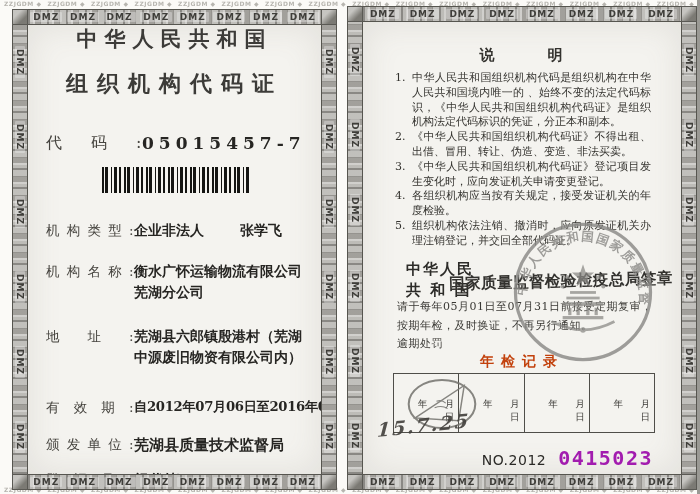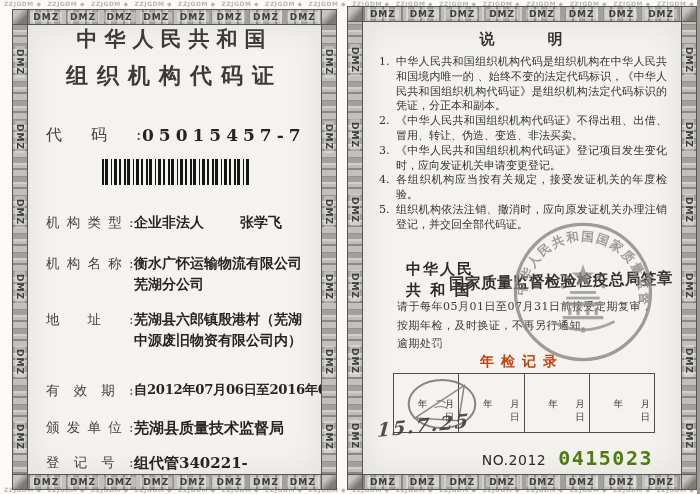--- a/index.html
+++ b/index.html
@@ -62,21 +62,21 @@
 
   .inner {
     position: absolute; inset: 16px; background: #f4f3ef; overflow: hidden;
     box-shadow: inset 0 0 34px rgba(110,105,95,.14);
   }
 
   
   .front .inner { padding: 0 12px; }
   .cert-title { text-align: center; font-weight: 600; color: #3c3b38; }
   .cert-title .t1 { font-size: 21px; letter-spacing: 7px; }
-  .cert-title .t2 { margin-top: 8px;  font-size: 22px; letter-spacing: 9px; }
+  .cert-title .t2 { margin-top: 16px;  font-size: 22px; letter-spacing: 9px; }
 
   .row { display: flex; align-items: flex-start; padding-left: 6px; }
   .lbl {
     flex: none; width: 88px; font-size: 13.5px; color: #46443f;
     text-align: justify; text-align-last: justify; letter-spacing: .5px; line-height: 1.5;
   }
   .val { flex: 1; font-weight: 700; font-size: 14px; color: #262522; line-height: 1.5; }
 
   .code-row { margin-top: 32px; }
   .code-row .lbl { width: 96px; font-size: 16px; }
@@ -86,48 +86,48 @@
     margin: 10px 0 0 62px; width: 148px; height: 26px;
     background: repeating-linear-gradient(90deg,
       #141412 0 2px, #f4f3ef 2px 3px, #141412 3px 6px, #f4f3ef 6px 9px,
       #141412 9px 10px, #f4f3ef 10px 12px, #141412 12px 15px, #f4f3ef 15px 17px,
       #141412 17px 19px, #f4f3ef 19px 22px);
   }
 
   .row.name   { margin-top: 20px; }
   .row.type   { margin-top: 27px; }
   .row.type .extra { margin-left: 36px; }
-  .row.addr   { margin-top: 14px; }
+  .row.addr   { margin-top: 23px; }
   .row.valid  { margin-top: 29px; }
   .row.valid .val { white-space: nowrap; font-size: 13.2px; letter-spacing: -.3px; }
   .row.issuer { margin-top: 17px; }
   .row.issuer .val, .row.reg .val { font-size: 15px; }
   .row.reg    { margin-top: 13px; }
 
   
-  .back .inner { padding: 0; }
+  .back .inner { padding: 16px; }
   .back-title { margin-top: 8px; text-align: center; font-size: 15px; font-weight: 700; letter-spacing: 2px; color: #33322e; }
   .notes { margin: 6px 14px 0 16px; font-size: 11px; line-height: 14.8px; color: #34332f; }
   .note { display: flex; }
   .note .num { flex: none; width: 17px; }
   .note .txt { flex: 1; text-align: justify; }
 
   .abs { position: absolute; }
   .country { left: 26px; top: 237px; font-weight: 700; font-size: 15px; letter-spacing: 2px; line-height: 21px; color: #2d2c29; margin-left: 17px; }
   .stamp-caption { left: 86px; top: 249px; font-weight: 700; font-size: 15.5px; letter-spacing: .5px; color: #33322f; transform: rotate(-1.5deg); white-space: nowrap; }
   .review { left: 34px; font-size: 11px; color: #3a3935; letter-spacing: .5px; }
   .review.l1 { top: 277px; } .review.l2 { top: 296px; } .review.l3 { top: 314px; }
   .annual-title { left: 0; right: 0; top: 331px; text-align: center; font-size: 14px; font-weight: 600; letter-spacing: 7px; color: #c2410c; }
   .annual-table { left: 30px; right: 26px; top: 351px; height: 60px; border: 1.4px solid #4f4e49; display: flex; }
   .cell { flex: 1; position: relative; border-left: 1.2px solid #4f4e49; }
   .cell:first-child { border-left: none; }
   .cell .dl { position: absolute; left: 0; right: 0; bottom: 8px; text-align: right; font-size: 9.5px; letter-spacing: 4px; color: #3c3b37; }
   .serial { right: 28px; top: 424px; display: flex; align-items: baseline; gap: 12px; }
   .serial .pfx { font: 400 14px "DejaVu Sans", sans-serif; color: #2b2a27; letter-spacing: .5px; }
-  .serial .num { font: 700 20px "DejaVu Sans Mono", monospace; color: #4d7c0f; letter-spacing: 1.5px; }
+  .serial .num { font: 700 20px "DejaVu Sans Mono", monospace; color: #a21caf; letter-spacing: 1.5px; }
 
   .big-seal { left: 146px; top: 196px; width: 148px; height: 148px; color: #8b8a87; opacity: .82; }
   .tri-seal { left: 42px; top: 355px; width: 74px; height: 54px; color: #73726d; opacity: .85; }
   .handwriting {
     left: 14px; top: 392px; font-style: italic; font-size: 19px; font-weight: 600;
     color: #413f3b; letter-spacing: 2px; transform: rotate(-6deg) skewX(-10deg); opacity: .9;
   }
 </style>
 </head>
 <body>

